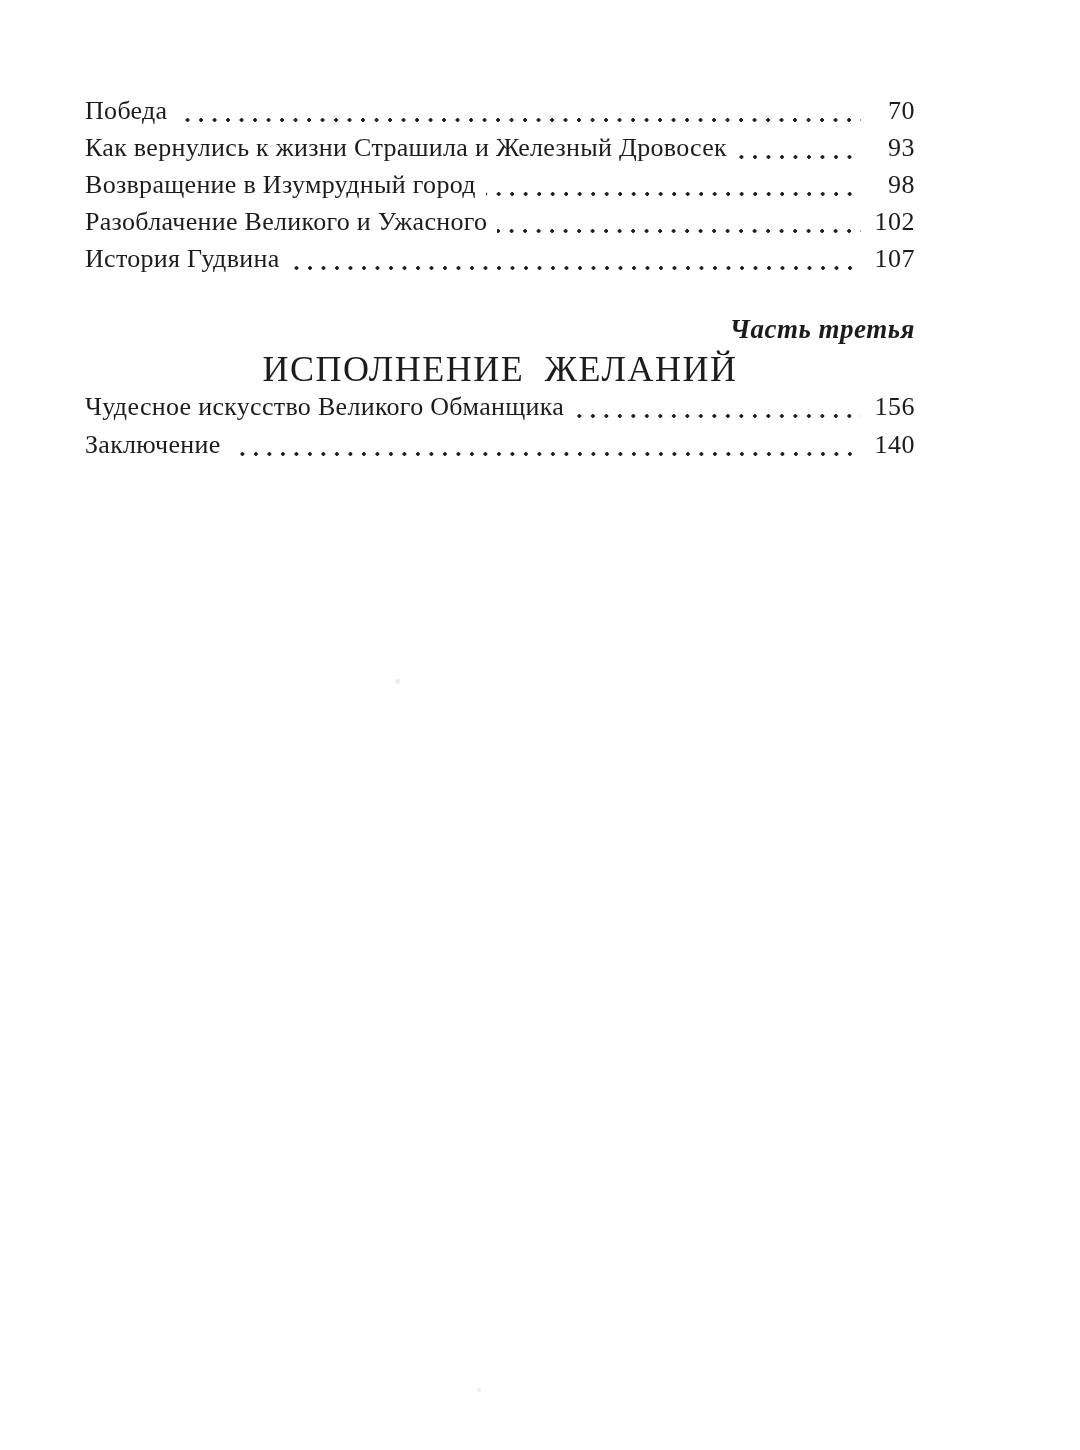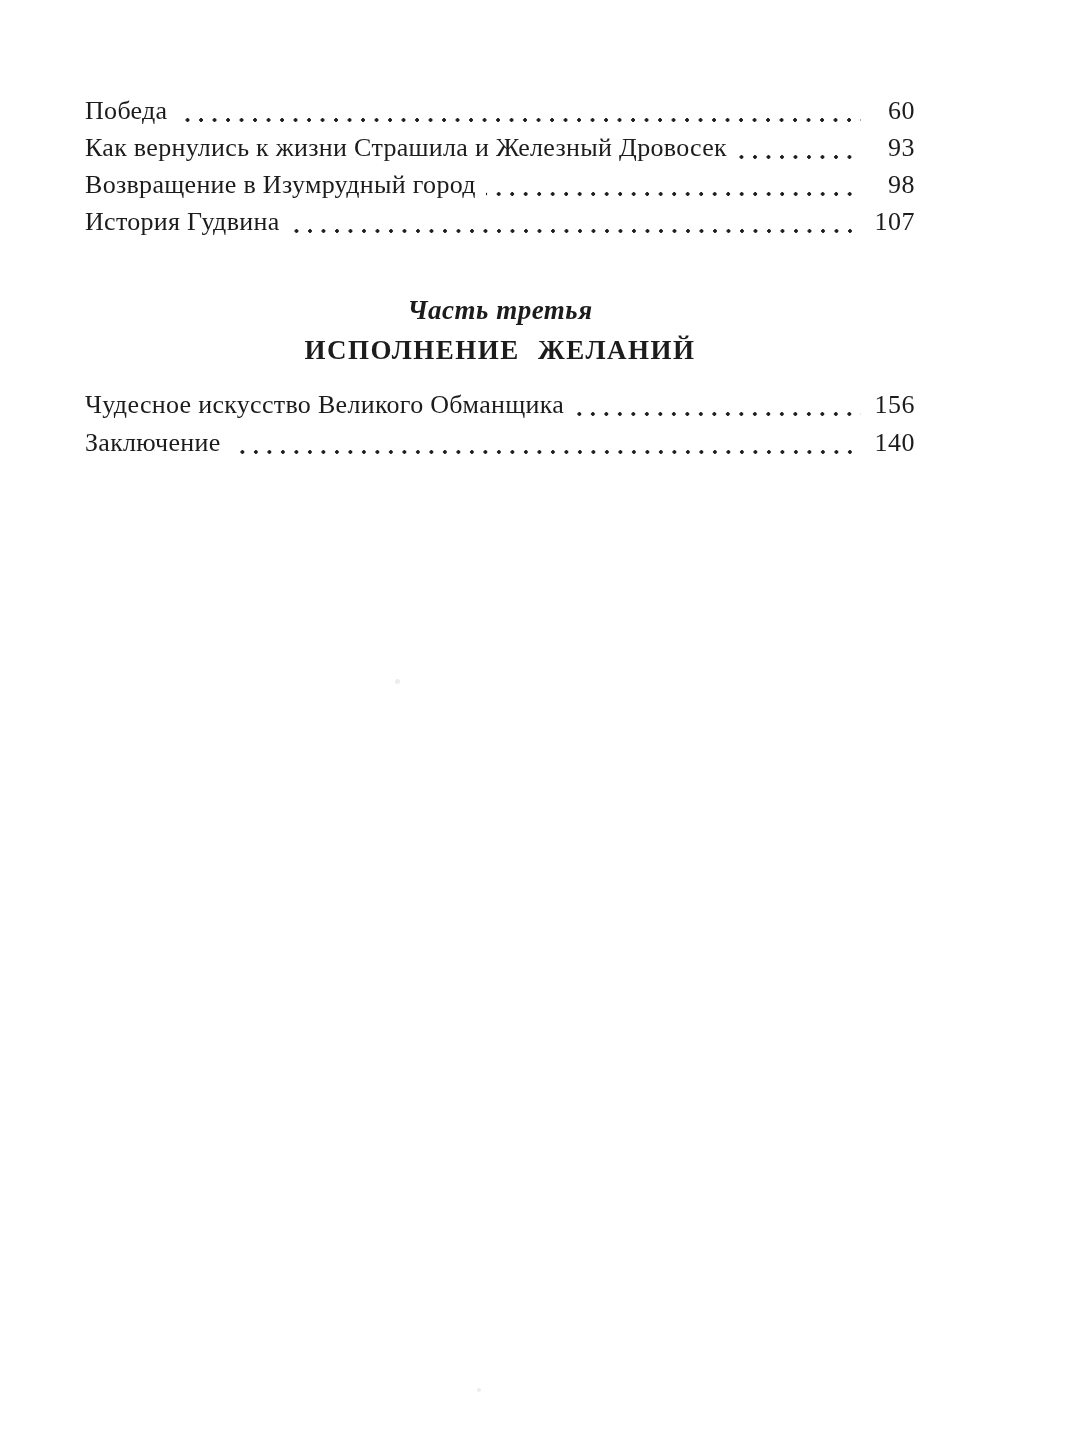--- a/index.html
+++ b/index.html
@@ -45,37 +45,37 @@
   .pg {
     flex: 0 0 auto;
     min-width: 50px;
     text-align: right;
     letter-spacing: 0.5px;
   }
   .part-block {
     text-align: center;
   }
   .part-label {
-    margin-top: 52px;
+    margin-top: 34px;
     font-size: 27px;
     line-height: 37px;
     font-weight: bold;
     font-style: italic;
     letter-spacing: 0.5px;
+    text-align: right;
   }
   .part-title {
     margin-top: 3px;
-    font-size: 27px;
+    font-size: 36px;
     line-height: 37px;
-    font-weight: bold;
+    font-weight: normal;
     letter-spacing: 1.5px;
     word-spacing: 10px;
   }
   .group-part3 {
-    margin-top: 17px;
   }
   .group-closing {
     margin-top: 1px;
   }
   .speck {
     position: absolute;
     background: #ededed;
     border-radius: 50%;
   }
   .speck-1 { left: 395px; top: 679px; width: 5px; height: 5px; }
@@ -83,31 +83,36 @@
 </style>
 </head>
 <body>
 
 <div class="page">
 
   <div class="group-top">
     <div class="toc-row">
       <span class="toc-title">Победа</span>
       <span class="leader"></span>
-      <span class="pg">60</span>
+      <span class="pg">70</span>
     </div>
     <div class="toc-row">
       <span class="toc-title">Как вернулись к жизни Страшила и Железный Дровосек</span>
       <span class="leader"></span>
       <span class="pg">93</span>
     </div>
     <div class="toc-row">
       <span class="toc-title">Возвращение в Изумрудный город</span>
       <span class="leader"></span>
       <span class="pg">98</span>
+    </div>
+    <div class="toc-row">
+      <span class="toc-title">Разоблачение Великого и Ужасного</span>
+      <span class="leader"></span>
+      <span class="pg">102</span>
     </div>
     <div class="toc-row">
       <span class="toc-title">История Гудвина</span>
       <span class="leader"></span>
       <span class="pg">107</span>
     </div>
   </div>
 
   <div class="part-block">
     <div class="part-label">Часть третья</div>

